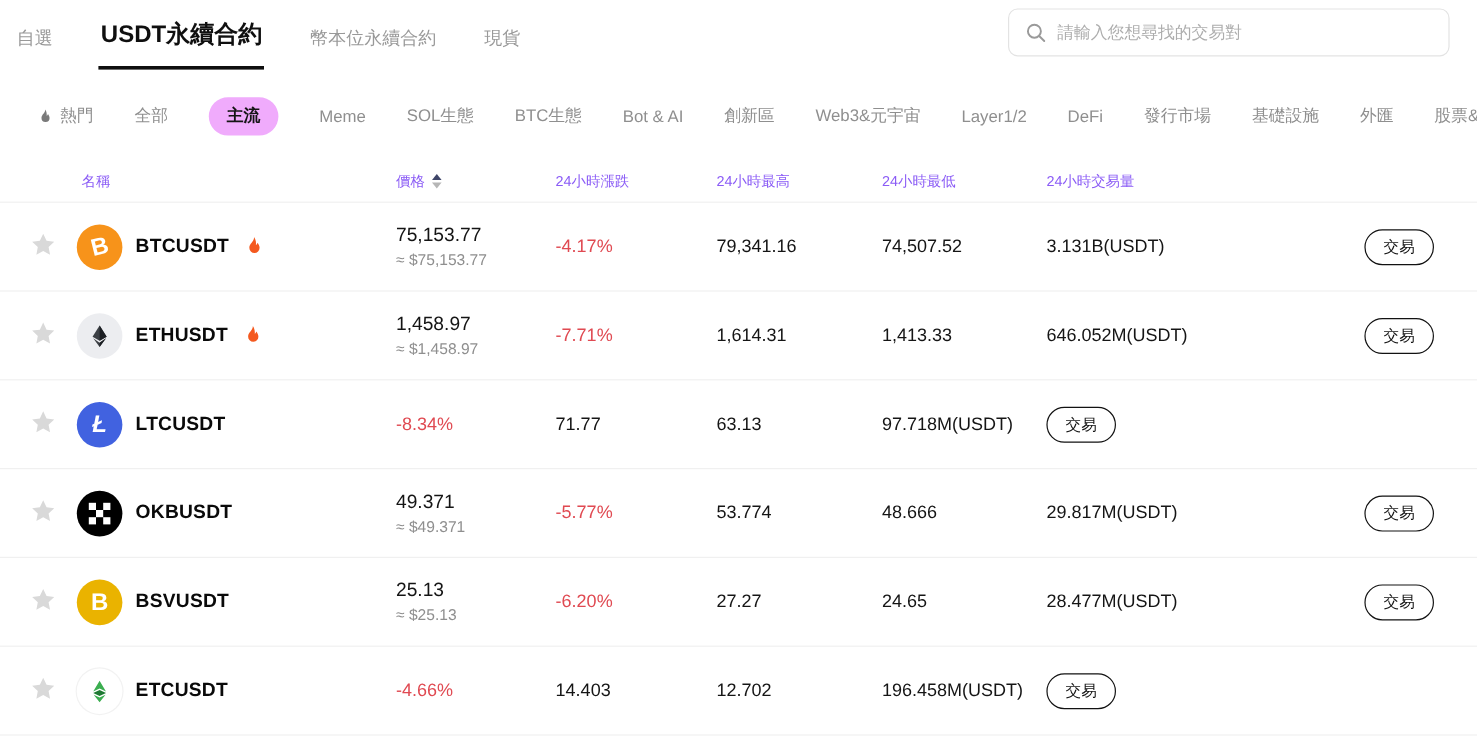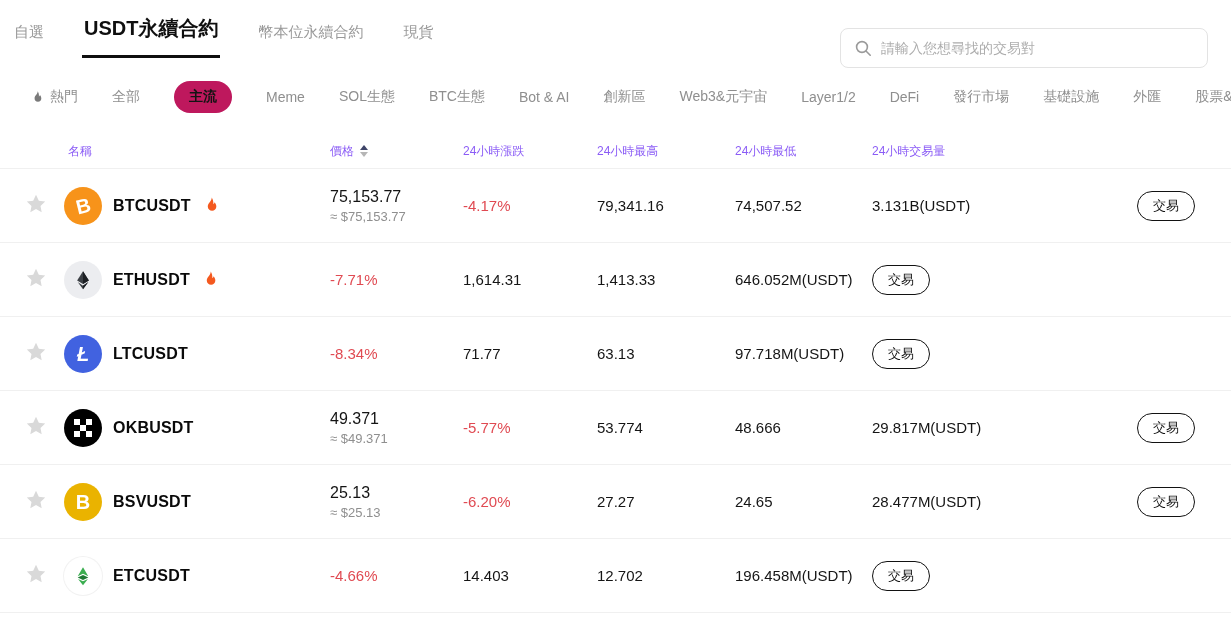--- a/index.html
+++ b/index.html
@@ -4,31 +4,31 @@
 <style>
   * { margin:0; padding:0; box-sizing:border-box; }
   html,body { width:1231px; height:630px; background:#fff; overflow:hidden;
     font-family:"Liberation Sans","DejaVu Sans",sans-serif; color:#111; }
 
   
   .topnav { display:flex; align-items:flex-end; padding:0 24px 0 12px; height:58px; position:relative; }
   .nav-tabs { display:flex; gap:36px; align-items:flex-end; }
   .nav-tab { font-size:15px; color:#999; padding:16px 2px 13px; border-bottom:3px solid transparent; cursor:pointer; white-space:nowrap; }
   .nav-tab.active { font-size:20px; font-weight:700; color:#0f0f0f; border-bottom-color:#0f0f0f; }
-  .searchbox { position:absolute; right:23px; top:28px; width:368px; height:40px;
+  .searchbox { position:absolute; right:23px; top:7px; width:368px; height:40px;
     border:1px solid #e3e3e3; border-radius:8px; display:flex; align-items:center; gap:9px; padding:0 14px; background:#fff; }
   .searchbox svg { flex:0 0 auto; }
   .searchbox input { border:none; outline:none; flex:1; font-size:14px; color:#333; background:transparent; font-family:inherit; }
   .searchbox input::placeholder { color:#adadad; }
 
   
   .cats { display:flex; gap:34px; align-items:center; padding:0 30px; margin-top:22px; height:34px;
     white-space:nowrap; overflow:hidden; }
   .cat { font-size:14px; color:#8f8f8f; display:flex; align-items:center; gap:5px; cursor:pointer; flex:0 0 auto; }
-  .cat.active { background:#be185d; color:#141414; font-weight:700; border-radius:17px; padding:7px 15px; }
+  .cat.active { background:#f0abfc; color:#141414; font-weight:700; border-radius:17px; padding:7px 15px; }
 
   
   .grid { display:grid; grid-template-columns:40px 266px 133px 134px 138px 137px 265px 1fr; align-items:center; padding:0 24px; }
   .thead { height:34px; margin-top:20px; color:#8b5cf6; font-size:12px; }
   .thead .hcell { display:flex; align-items:center; gap:4px; }
   .thead .hcell.name { padding-left:4px; }
   .sort { display:inline-flex; flex-direction:column; gap:2px; cursor:pointer; margin-left:2px; }
   .tri-up { width:0; height:0; border-left:4px solid transparent; border-right:4px solid transparent; border-bottom:5px solid #3f4569; }
   .tri-down { width:0; height:0; border-left:4px solid transparent; border-right:4px solid transparent; border-top:5px solid #b6b6b6; }
 
@@ -196,20 +196,24 @@
         </svg>
           </span>
         </span>
       <span class="sym">ETHUSDT</span>
       <span class="hot-slot" style="display: inline-flex;">
           <svg width="19" height="19" viewBox="0 0 24 24" fill="#f4591f">
      <path d="M12.2 2c.6 4.4-4.9 6.6-4.9 11.3a5.4 5.4 0 0 0 10.8 0c0-2.1-1-3.8-2.1-5.4-.4 1.3-1.1 2-1.8 2.4.5-2.6-.3-6.2-2-8.3z"></path>
           </svg>
         </span>
     </div>
+    <div class="cell">
+      <div class="price-main">1,458.97</div>
+      <div class="price-usd">≈ $1,458.97</div>
+    </div>
     <div class="cell chg">-7.71%</div>
     <div class="cell">1,614.31</div>
     <div class="cell">1,413.33</div>
     <div class="cell">646.052M(USDT)</div>
     <div class="cell btn-cell">
       <button class="trade">交易</button>
     </div>
   </div>
 
   <div class="grid row">

